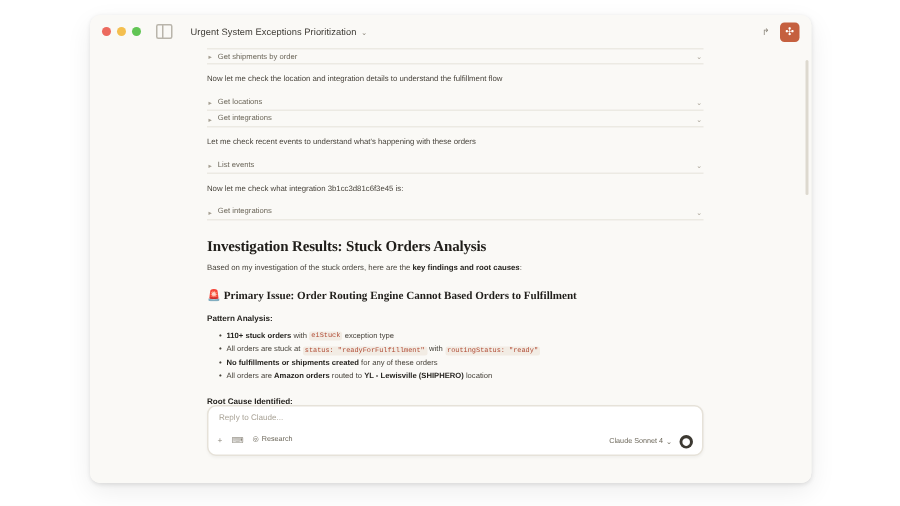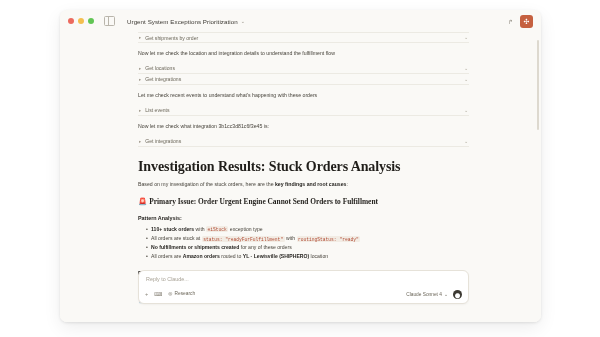--- a/index.html
+++ b/index.html
@@ -151,21 +151,21 @@
   .narration {
     font-size: 5.2px;
     color: #47433b;
     line-height: 1.35;
     margin: 7px 0 6px 0;
   }
 
   
   .h1 {
     font-family: "Liberation Serif", serif;
-    font-size: 14px;
+    font-size: 10px;
     font-weight: bold;
     color: #201e1a;
     margin: 12px 0 6px 0;
     letter-spacing: -0.1px;
   }
   .intro {
     font-size: 5.2px;
     color: #47433b;
     line-height: 1.4;
     margin: 0 0 9px 0;
@@ -373,21 +373,21 @@
         <div class="tool-row">
           <span class="tool-ico">▸</span>
           <span class="tool-label">Get integrations</span>
           <span class="tool-chevron">⌄</span>
         </div>
 
         <h1 class="h1">Investigation Results: Stuck Orders Analysis</h1>
 
         <p class="intro"><span>Based on my investigation of the stuck orders, here are the </span><b>key findings and root causes</b><span>:</span></p>
 
-        <h2 class="h2"><span class="emoji">🚨</span><span>Primary Issue: Order Urgent Engine Cannot Send Orders to Fulfillment</span></h2>
+        <h2 class="h2"><span class="emoji">🚨</span><span>Primary Issue: Order Routing Engine Cannot Based Orders to Fulfillment</span></h2>
 
         <div class="h3">Pattern Analysis:</div>
 
         <ul class="bullets">
           <li><b>110+ stuck orders</b><span> with </span><code class="inline">eiStuck</code><span> exception type</span></li>
 
           <li><span>All orders are stuck at </span><code class="inline">status: "readyForFulfillment"</code><span> with </span><code class="inline">routingStatus: "ready"</code></li>
 
           <li><b>No fulfillments or shipments created</b><span> for any of these orders</span></li>
 

